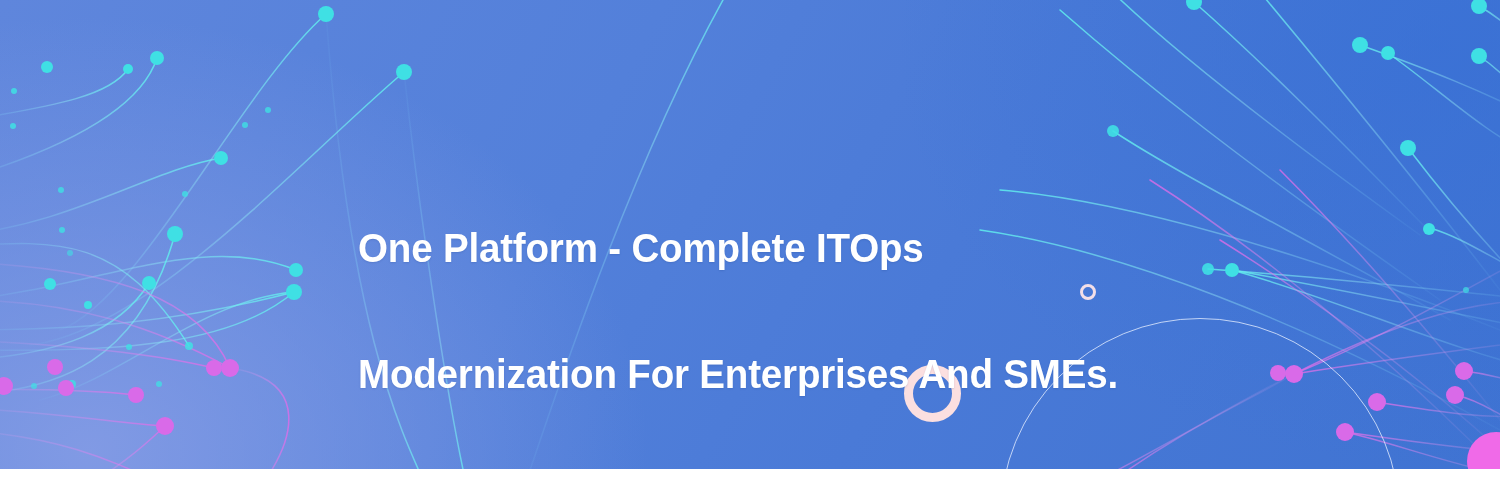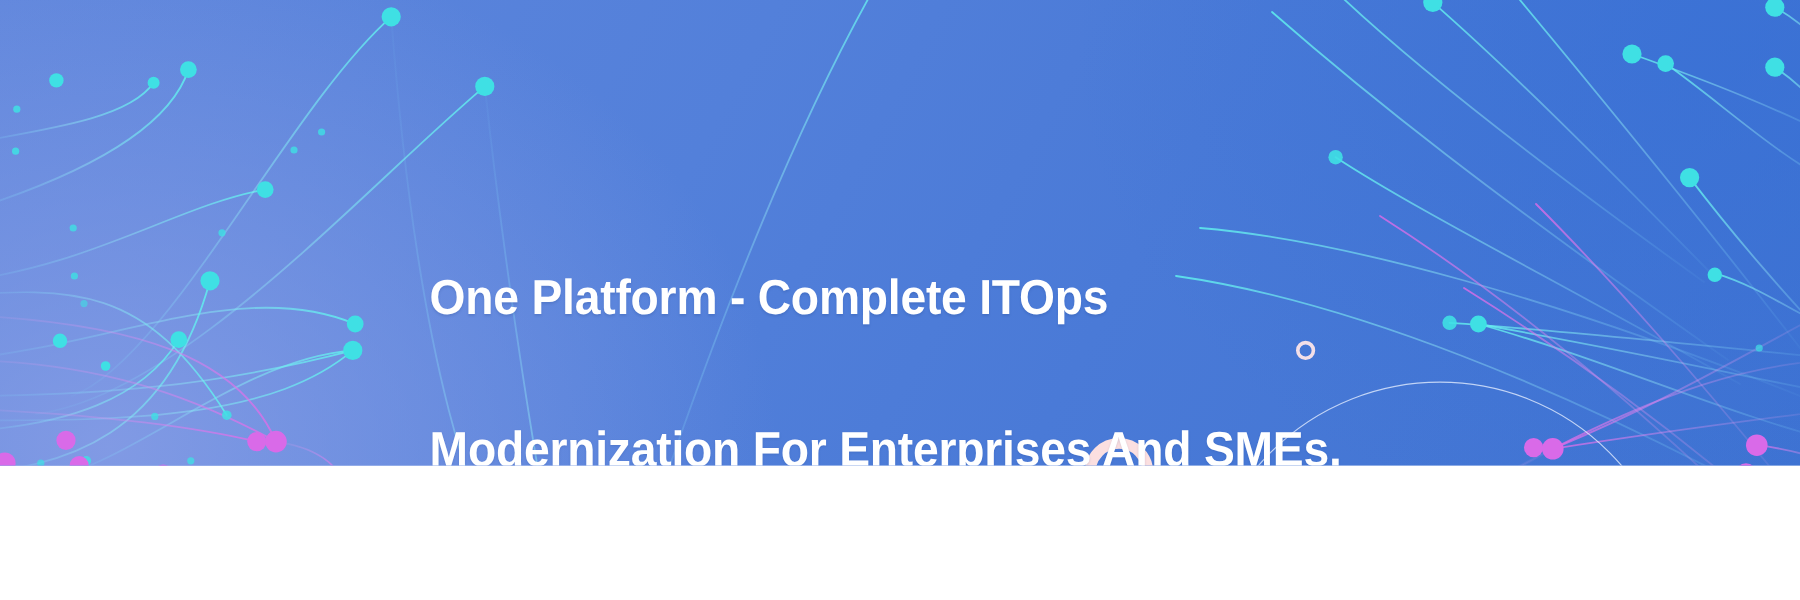--- a/index.html
+++ b/index.html
@@ -3,21 +3,21 @@
 <meta charset="utf-8">
 <title>Hero Banner</title>
 <style>
   * { margin:0; padding:0; box-sizing:border-box; }
   html, body {
     width:1500px; height:500px; overflow:hidden;
     font-family:"Liberation Sans", sans-serif;
   }
   .hero {
     position:relative;
-    width:1500px; height:388px;
+    width:1500px; height:469px;
     overflow:hidden;
     background:
       radial-gradient(ellipse 900px 700px at 6% 96%, rgba(136,158,230,0.85) 0%, rgba(136,158,230,0.0) 62%),
       radial-gradient(ellipse 800px 620px at 96% 10%, rgba(52,110,214,0.55) 0%, rgba(52,110,214,0.0) 68%),
       linear-gradient(118deg, #5f86dc 0%, #5380da 38%, #4a7ad7 62%, #3f73d2 100%);
   }
   .deco-layer {
     position:absolute; inset:0;
     width:1500px; height:500px;
     pointer-events:none;

